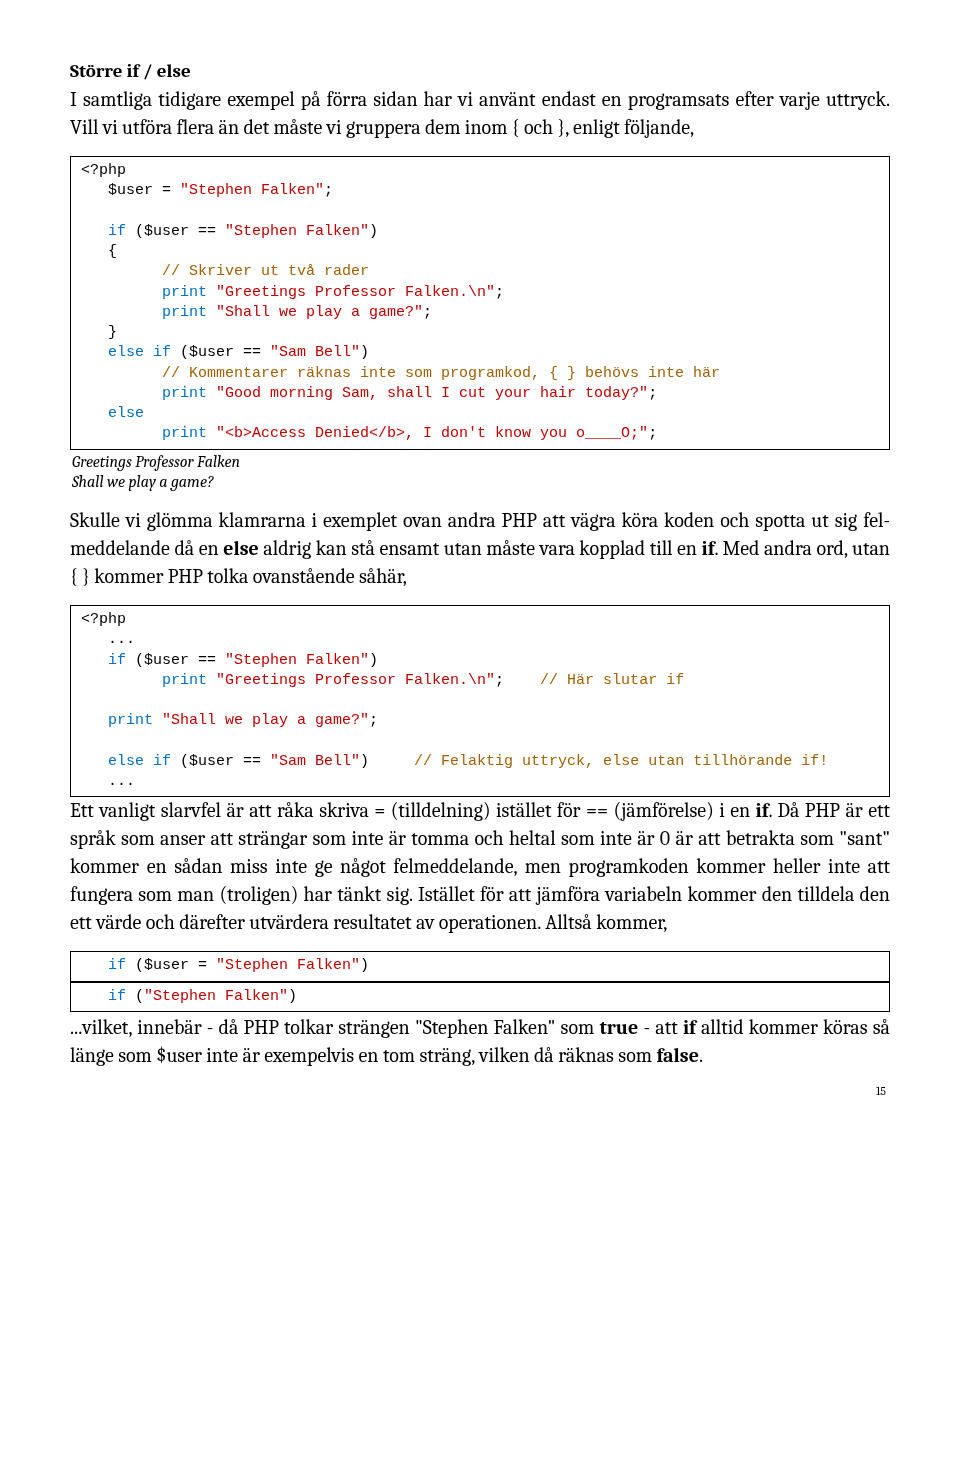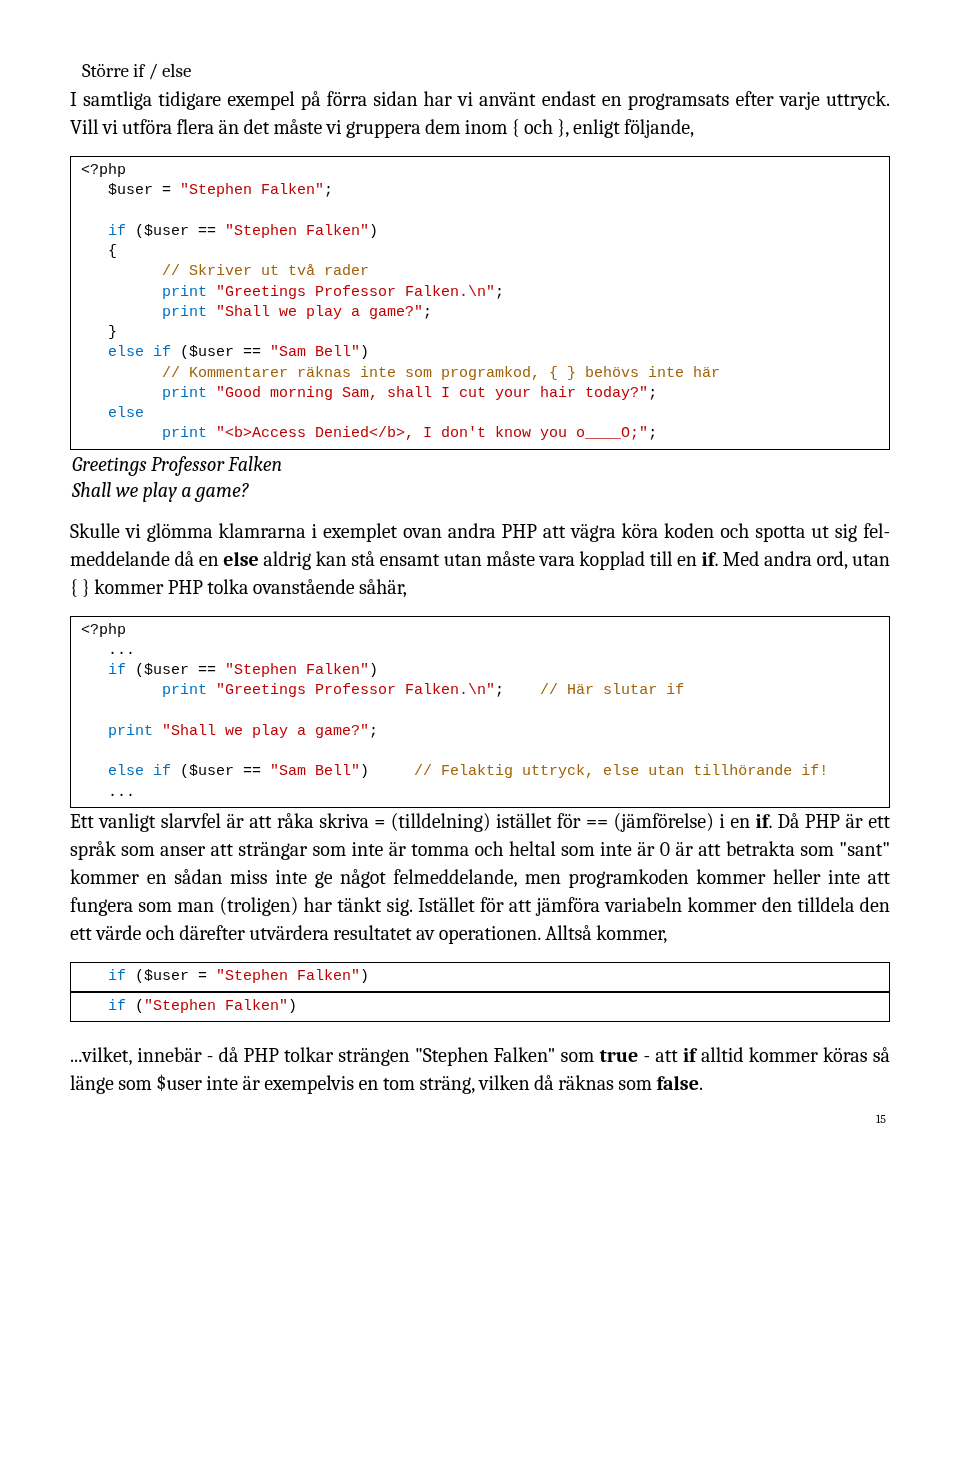--- a/index.html
+++ b/index.html
@@ -8,22 +8,22 @@
     font-family: Cambria, Georgia, serif;
     background: #fff;
     color: #000;
     width: 960px;
   }
   .page {
     padding: 60px 70px 30px 70px;
   }
   h2.section {
     font-size: 19px;
-    font-weight: normal;
-    margin: 0 0 4px 12px;
+    font-weight: bold;
+    margin: 0 0 4px 0;
   }
   p {
     font-size: 20px;
     line-height: 1.4;
     margin: 0 0 14px 0;
     text-align: justify;
   }
   .codebox {
     border: 1px solid #000;
     padding: 4px 10px 4px 10px;
@@ -32,21 +32,21 @@
     font-size: 15px;
     line-height: 1.35;
     white-space: pre;
     overflow: hidden;
   }
   .codebox .k { color: #0070c0; } 
   .codebox .c { color: #a16207; } 
   .codebox .s { color: #c00000; } 
   .output {
     font-style: italic;
-    font-size: 20px;
+    font-size: 16px;
     margin: 2px 0 14px 2px;
     line-height: 1.3;
   }
   .pagenum {
     text-align: right;
     font-size: 12px;
     margin-top: 14px;
     padding-right: 4px;
   }
   b { font-weight: bold; }
@@ -93,17 +93,17 @@
 <span>   ...</span></div>
 
 
   <p><span>Ett vanligt slarvfel är att råka skriva = (tilldelning) istället för == (jämförelse) i en </span><b>if</b><span>. Då PHP är ett språk som anser att strängar som inte är tomma och heltal som inte är 0 är att betrakta som "sant" kommer en sådan miss inte ge något felmeddelande, men programkoden kommer heller inte att fungera som man (troligen) har tänkt sig. Istället för att jämföra variabeln kommer den tilldela den ett värde och därefter utvärdera resultatet av operationen. Alltså kommer,</span></p>
 
   <div class="codebox"><span>   </span><span class="k">if</span><span> ($user = </span><span class="s">"Stephen Falken"</span><span>)</span></div>
 
 
   <div class="codebox"><span>   </span><span class="k">if</span><span> (</span><span class="s">"Stephen Falken"</span><span>)</span></div>
 
-  <p style="margin-top:20px;"><span>...vilket, innebär - då PHP tolkar strängen "Stephen Falken" som </span><b>true</b><span> - att </span><b>if</b><span> alltid kommer köras så länge som $user inte är exempelvis en tom sträng, vilken då räknas som </span><b>false</b><span>.</span></p>
+  <p style="margin-top:2px;"><span>...vilket, innebär - då PHP tolkar strängen "Stephen Falken" som </span><b>true</b><span> - att </span><b>if</b><span> alltid kommer köras så länge som $user inte är exempelvis en tom sträng, vilken då räknas som </span><b>false</b><span>.</span></p>
 
   <div class="pagenum">15</div>
 
 </div>
 
 </body></html>

